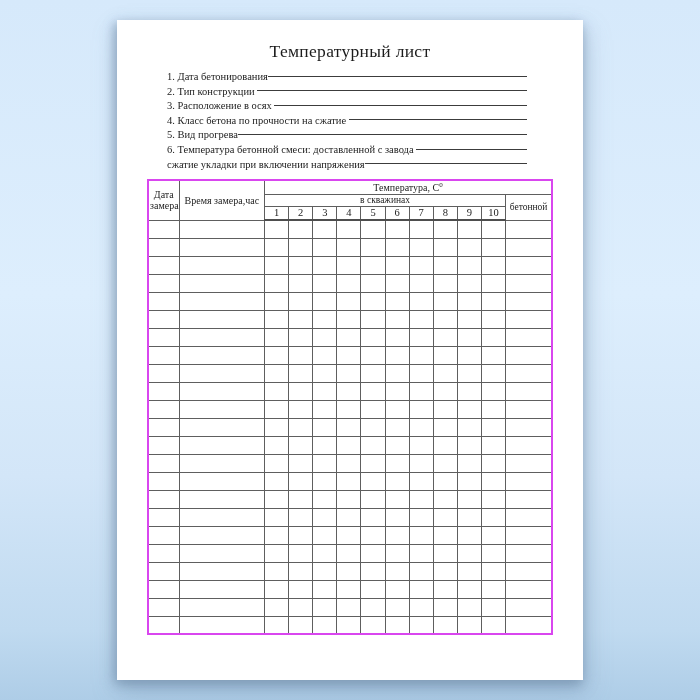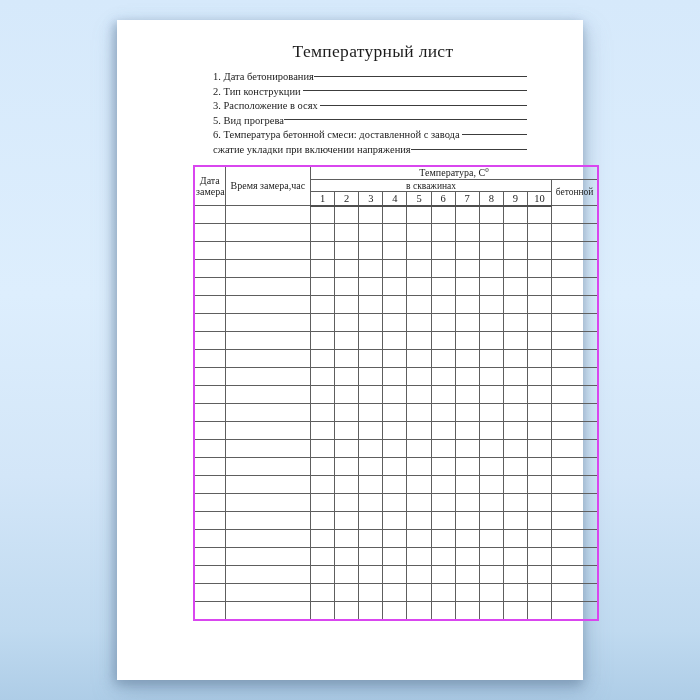--- a/index.html
+++ b/index.html
@@ -17,21 +17,20 @@
   }
   .page {
     position: absolute;
     left: 117px; top: 20px;
     width: 466px; height: 660px;
     background: #ffffff;
     box-shadow:
       -4px 3px 9px rgba(118, 144, 172, 0.40),
        0px 5px 12px rgba(108, 136, 164, 0.50),
        2px 12px 24px rgba(120, 150, 180, 0.35);
-    padding-left: 46px;
   }
   .doc-title {
     text-align: center;
     padding-top: 21px;
     font-size: 17.5px;
     letter-spacing: 0.3px;
     color: #1c1c1c;
   }
   .form-section {
     margin: 8px 56px 0 50px;
@@ -80,20 +79,21 @@
 
 <div class="stage">
   <div class="page">
 
     <div class="doc-title">Температурный лист</div>
 
     <div class="form-section" id="form-section">
         <div class="form-line"><span class="label">1. Дата бетонирования</span><span class="fill"></span></div>
         <div class="form-line"><span class="label">2. Тип конструкции </span><span class="fill"></span></div>
         <div class="form-line"><span class="label">3. Расположение в осях </span><span class="fill"></span></div>
+        <div class="form-line"><span class="label">4. Класс бетона по прочности на сжатие </span><span class="fill"></span></div>
         <div class="form-line"><span class="label">5. Вид прогрева</span><span class="fill"></span></div>
         <div class="form-line"><span class="label">6. Температура бетонной смеси: доставленной с завода </span><span class="fill"></span></div>
         <div class="form-line"><span class="label">сжатие укладки при включении напряжения</span><span class="fill"></span></div>
       </div>
 
     <table class="temp-table">
       <colgroup>
         <col style="width:31px">
         <col style="width:85px">
         <col style="width:24px">

